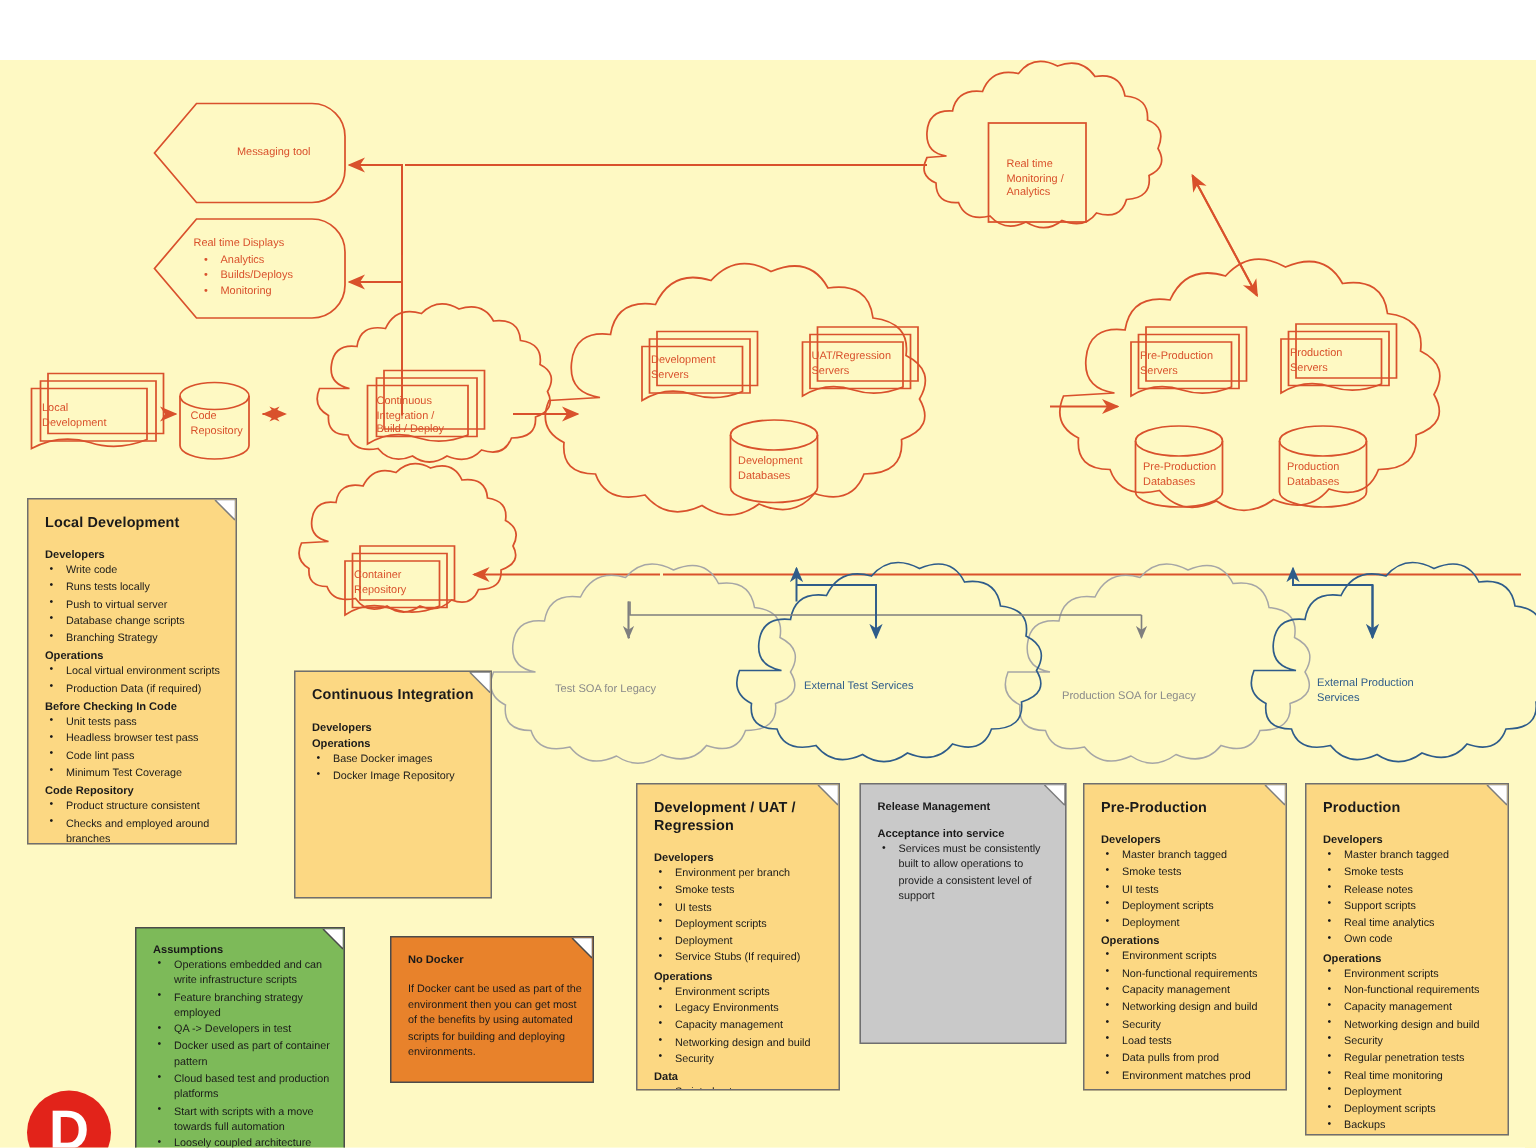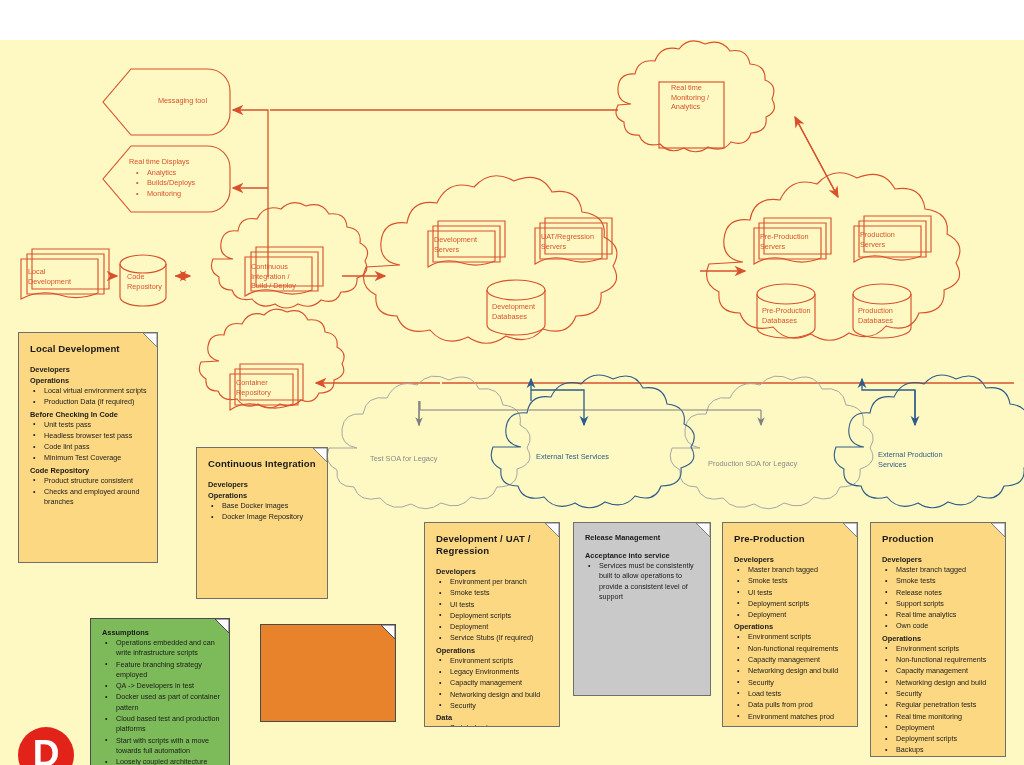--- a/index.html
+++ b/index.html
@@ -213,21 +213,21 @@
 
   <div class="nlabel" style="left:135px;top:56px;width:95px;text-align:center;">Messaging tool</div>
 
   <div class="nlabel" style="left:129px;top:117px;">Real time Displays</div>
   <div class="bullets" style="left:132px;top:128px;">
     <div>Analytics</div>
     <div>Builds/Deploys</div>
     <div>Monitoring</div>
   </div>
 
-  <div class="nlabel" style="left:671px;top:43px;">Real time
+  <div class="nlabel" style="left:671px;top:64px;">Real time
 Monitoring /
 Analytics</div>
 
   <div class="nlabel" style="left:28px;top:227px;">Local
 Development</div>
   <div class="nlabel" style="left:127px;top:232px;">Code
 Repository</div>
   <div class="nlabel" style="left:251px;top:222px;">Continuous
 Integration /
 Build / Deploy</div>
@@ -256,20 +256,27 @@
   <div class="blabel" style="left:878px;top:410px;">External Production
 Services</div>
 
   <div class="note yellow" id="note-local-development" style="left:18px;top:292px;width:140px;height:231px;">
     <svg class="fold" viewBox="0 0 14 14">
         <path d="M0,0 L14,14 L14,0 Z" fill="#ffffff" stroke="#7d7d7d" stroke-width="1"></path>
       </svg>
     <div class="inner">
       <h3>Local Development</h3>
       <h4>Developers</h4>
+      <ul>
+        <li>Write code</li>
+        <li>Runs tests locally</li>
+        <li>Push to virtual server</li>
+        <li>Database change scripts</li>
+        <li>Branching Strategy</li>
+      </ul>
       <h4>Operations</h4>
       <ul>
         <li>Local virtual environment scripts</li>
         <li>Production Data (if required)</li>
       </ul>
       <h4>Before Checking In Code</h4>
       <ul>
         <li>Unit tests pass</li>
         <li>Headless browser test pass</li>
         <li>Code lint pass</li>
@@ -313,20 +320,24 @@
         <li>Start with scripts with a move towards full automation</li>
         <li>Loosely coupled architecture</li>
       </ul>
     </div>
   </div>
 
   <div class="note orange" id="note-no-docker" style="left:260px;top:584px;width:136px;height:98px;">
     <svg class="fold" viewBox="0 0 14 14">
         <path d="M0,0 L14,14 L14,0 Z" fill="#ffffff" stroke="#4b4b4b" stroke-width="1"></path>
       </svg>
+    <div class="inner" style="padding-top:9px;">
+      <h4 style="margin-bottom:9px;">No Docker</h4>
+      <div style="line-height:10.6px;">If Docker cant be used as part of the environment then you can get most of the benefits by using automated scripts for building and deploying environments.</div>
+    </div>
   </div>
 
   <div class="note yellow" id="note-development-uat" style="left:424px;top:482px;width:136px;height:205px;">
     <svg class="fold" viewBox="0 0 14 14">
         <path d="M0,0 L14,14 L14,0 Z" fill="#ffffff" stroke="#7d7d7d" stroke-width="1"></path>
       </svg>
     <div class="inner">
       <h3>Development / UAT / Regression</h3>
       <h4>Developers</h4>
       <ul>

